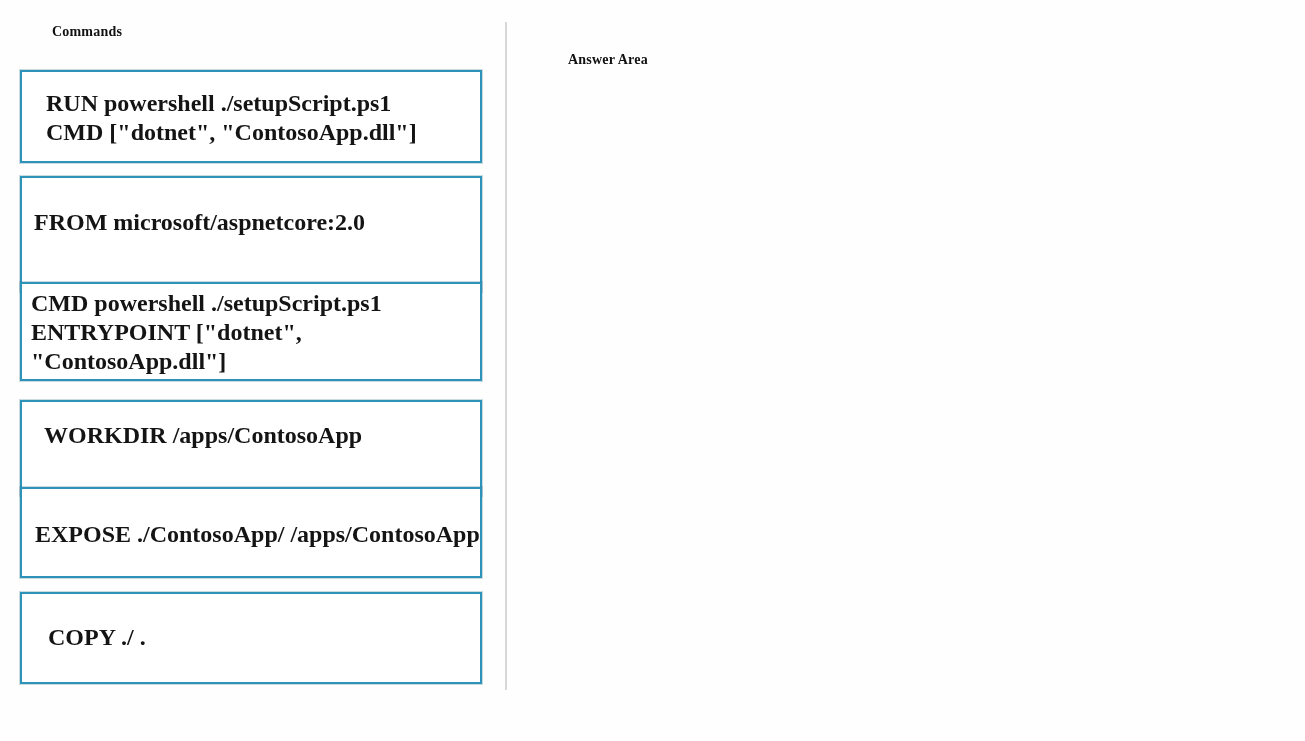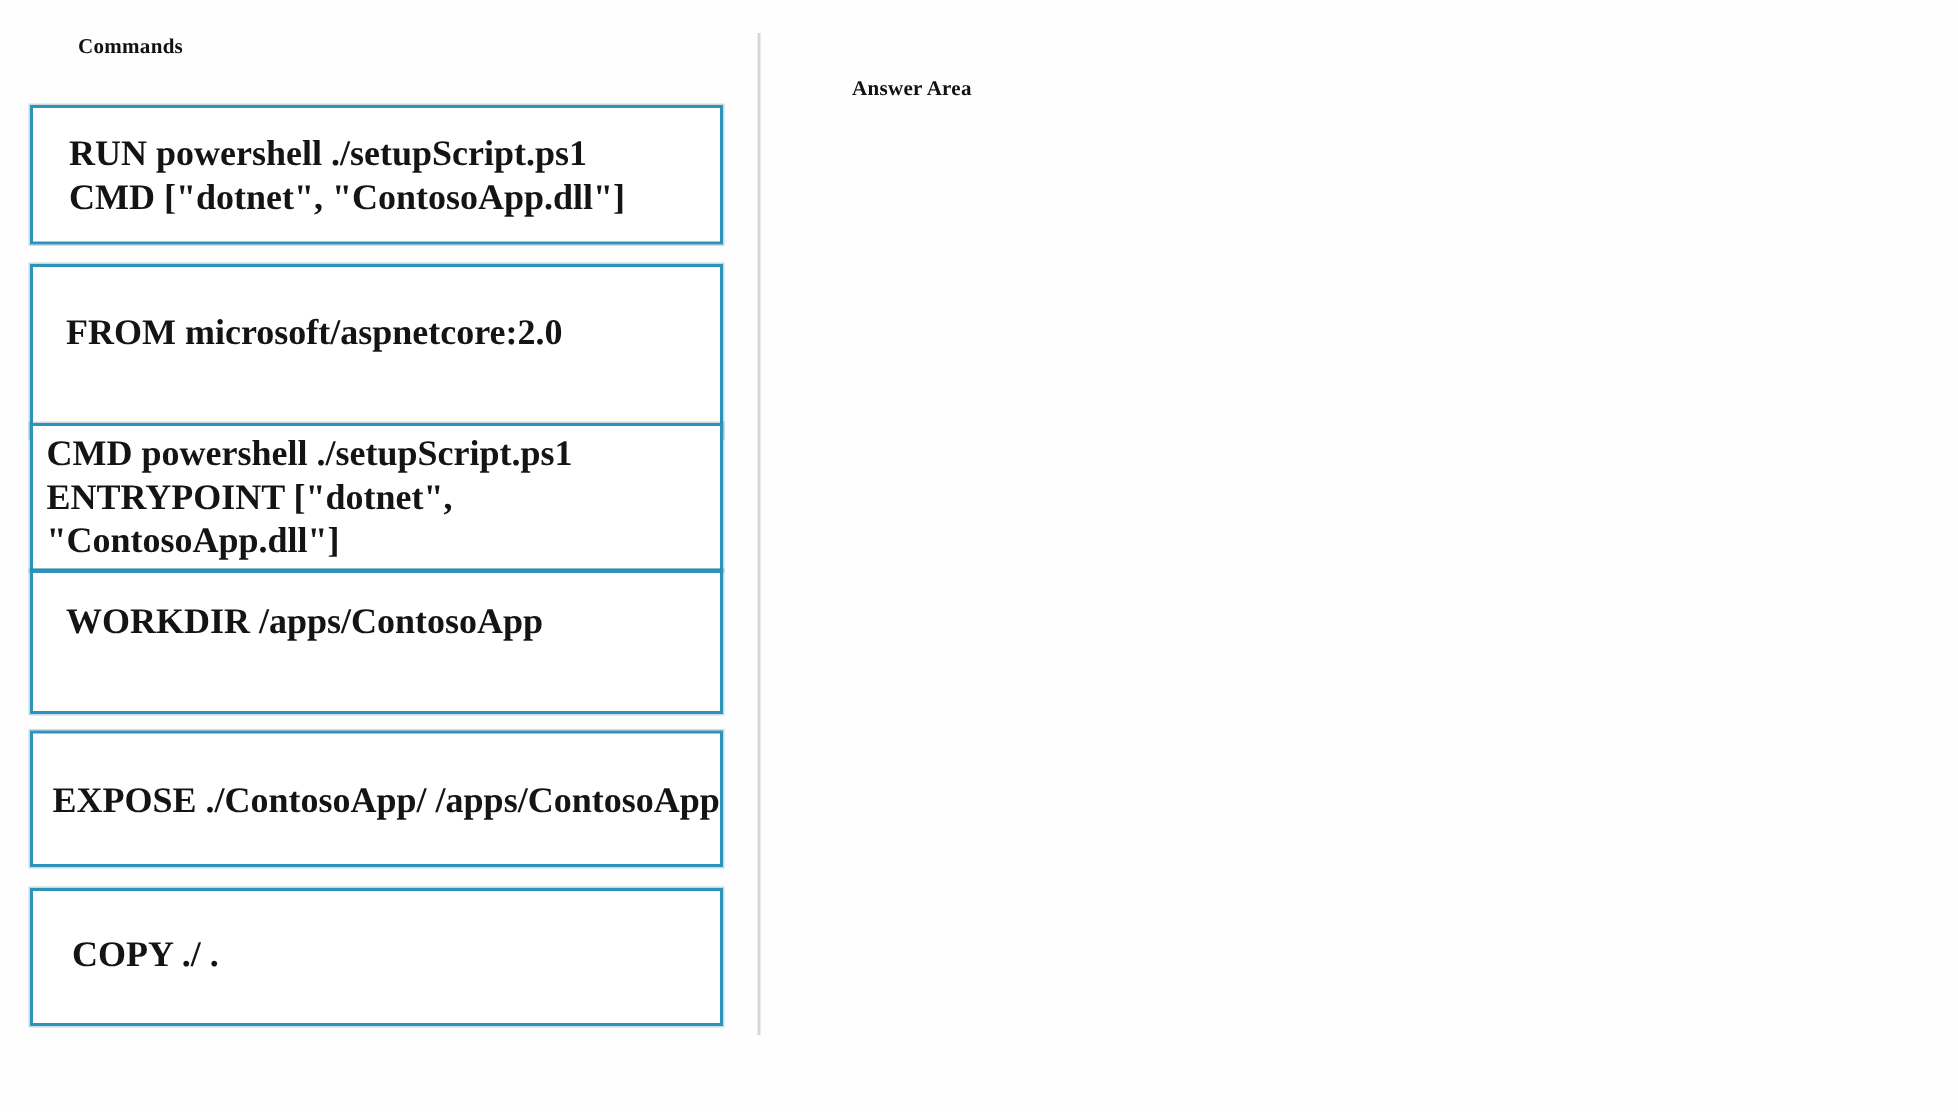--- a/index.html
+++ b/index.html
@@ -48,23 +48,23 @@
   }
   .cmd-line {
     font-size: 24px;
     font-weight: bold;
     color: #141414;
     line-height: 29px;
     white-space: nowrap;
   }
   
   .c1 { top: 70px;  height: 93px; padding: 17px 0 0 24px; }
-  .c2 { top: 176px; height: 116px; padding: 30px 0 0 22px; }
+  .c2 { top: 176px; height: 116px; padding: 30px 0 0 12px; }
   .c3 { top: 282px; height: 99px; padding: 5px 0 16px 9px;  }
-  .c4 { top: 380px; height: 96px; padding: 19px 0 0 22px; }
+  .c4 { top: 400px; height: 96px; padding: 19px 0 0 22px; }
   .c5 { top: 487px; height: 91px; padding: 31px 0 0 13px; }
   .c6 { top: 592px; height: 92px; padding: 29px 0 0 26px; }
 
   .answer-area-dropzone {
     position: absolute;
     left: 520px;
     top: 60px;
     width: 770px;
     height: 630px;
   }

